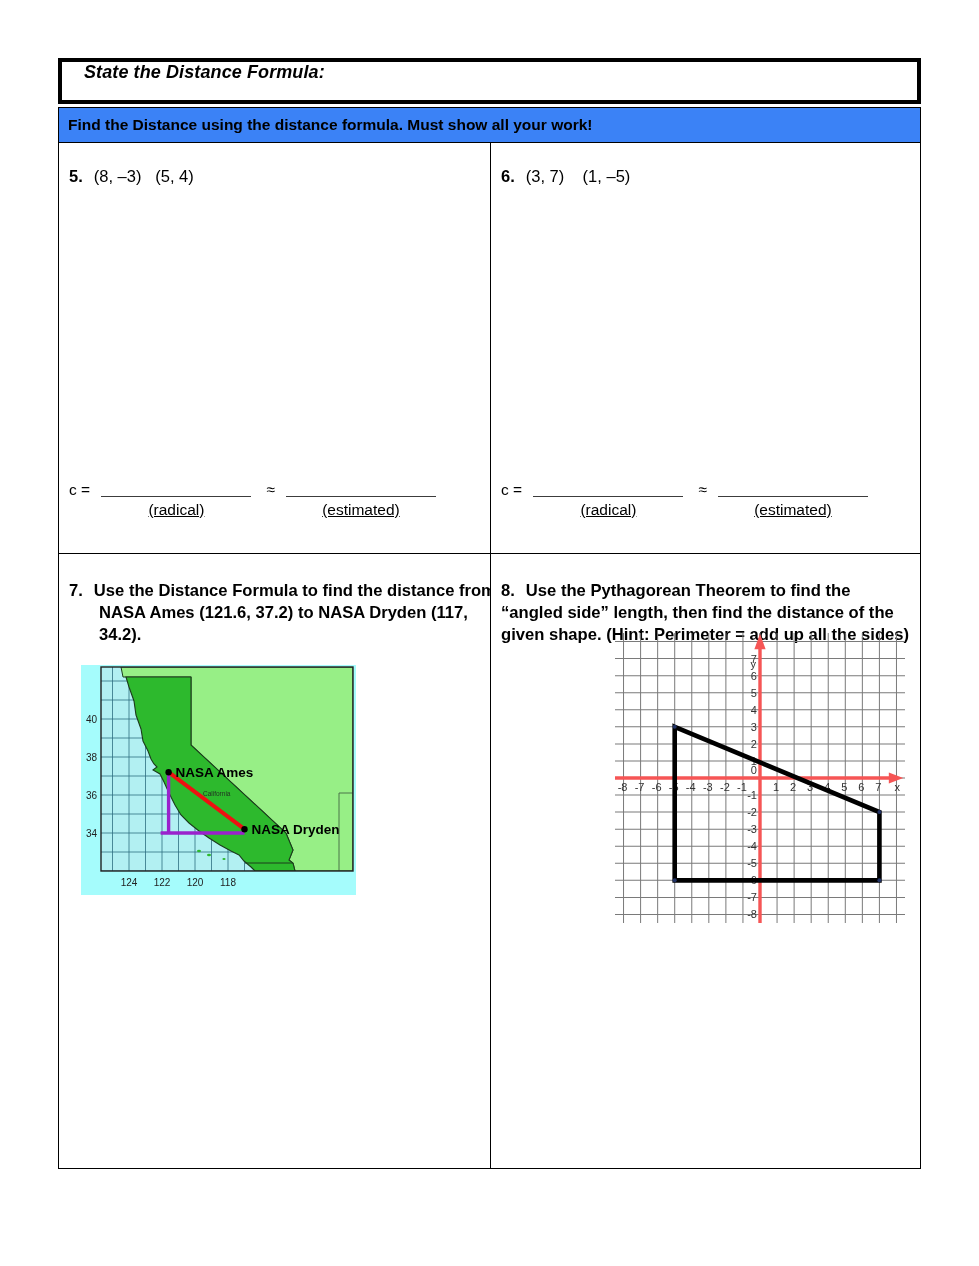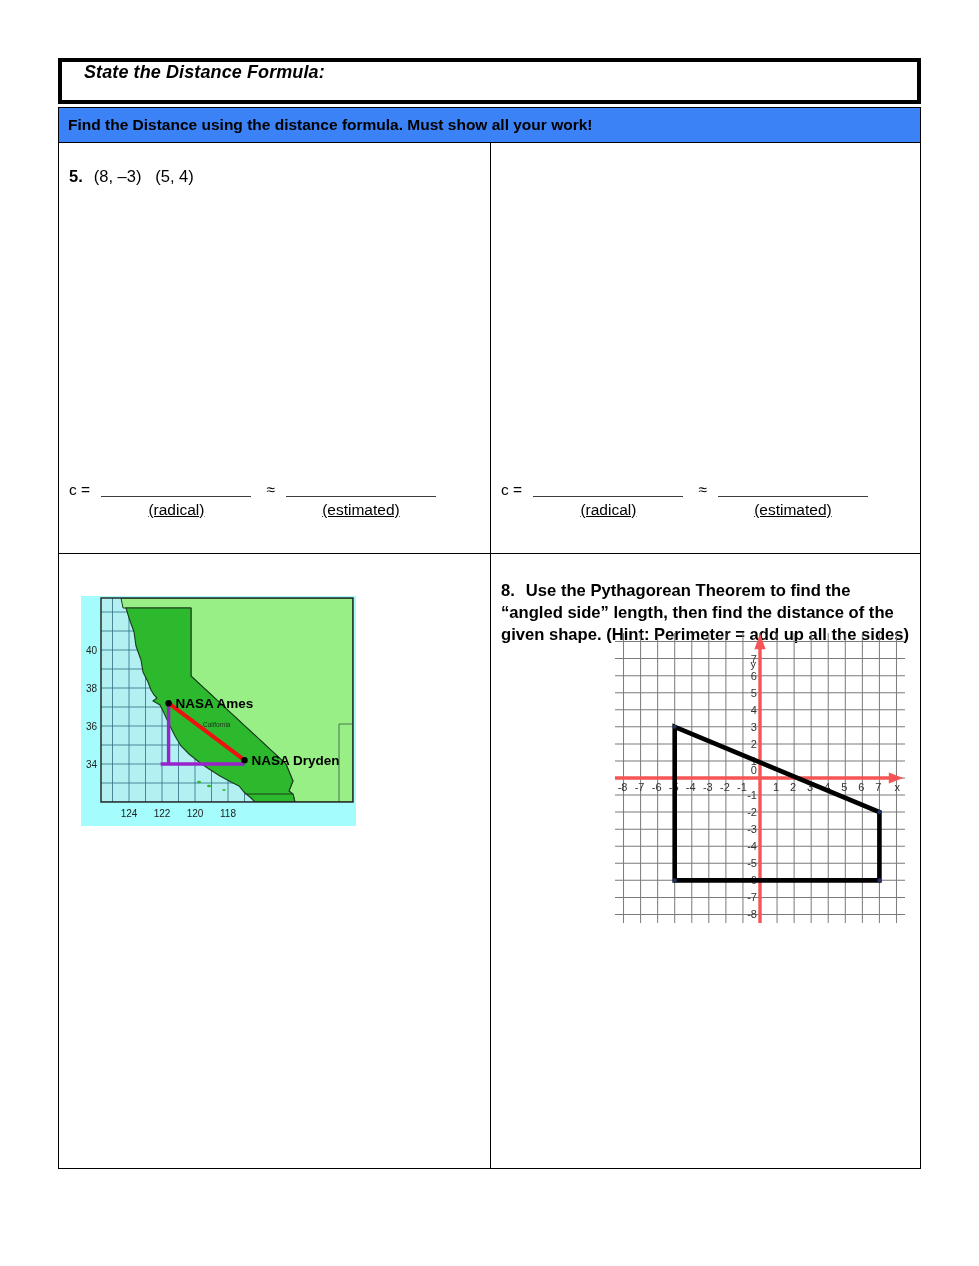--- a/index.html
+++ b/index.html
@@ -61,35 +61,41 @@
         </span>
         <span class="approx">≈</span>
         <span class="blank-group">
           <span class="blank"></span>
           <span class="caption">(estimated)</span>
         </span>
       </div>
     </div>
 
     <div class="cell r1">
+      <div class="prob-head">
+        <span class="prob-num">6.</span><span class="coords">(3, 7)    (1, –5)</span>
+      </div>
       <div class="answer">
         <span class="ans-prefix">c = </span>
         <span class="blank-group">
           <span class="blank"></span>
           <span class="caption">(radical)</span>
         </span>
         <span class="approx">≈</span>
         <span class="blank-group">
           <span class="blank"></span>
           <span class="caption">(estimated)</span>
         </span>
       </div>
     </div>
 
     <div class="cell c1 r2">
+      <p class="p-text hang">
+        <span class="prob-num">7.</span><span>Use the Distance Formula to find the distance from NASA Ames (121.6, 37.2) to NASA Dryden (117, 34.2).</span>
+      </p>
       <div class="map-wrap">
         <svg width="275" height="230" viewBox="0 0 275 230">
             <rect x="0" y="0" width="275" height="230" fill="#a5fcfc"></rect>
             <defs>
               <clipPath id="mapclip">
                 <rect x="20" y="2" width="252" height="204"></rect>
               </clipPath>
             </defs>
             <g clip-path="url(#mapclip)">
               <rect x="20" y="2" width="252" height="204" fill="#b2f0f2"></rect>

